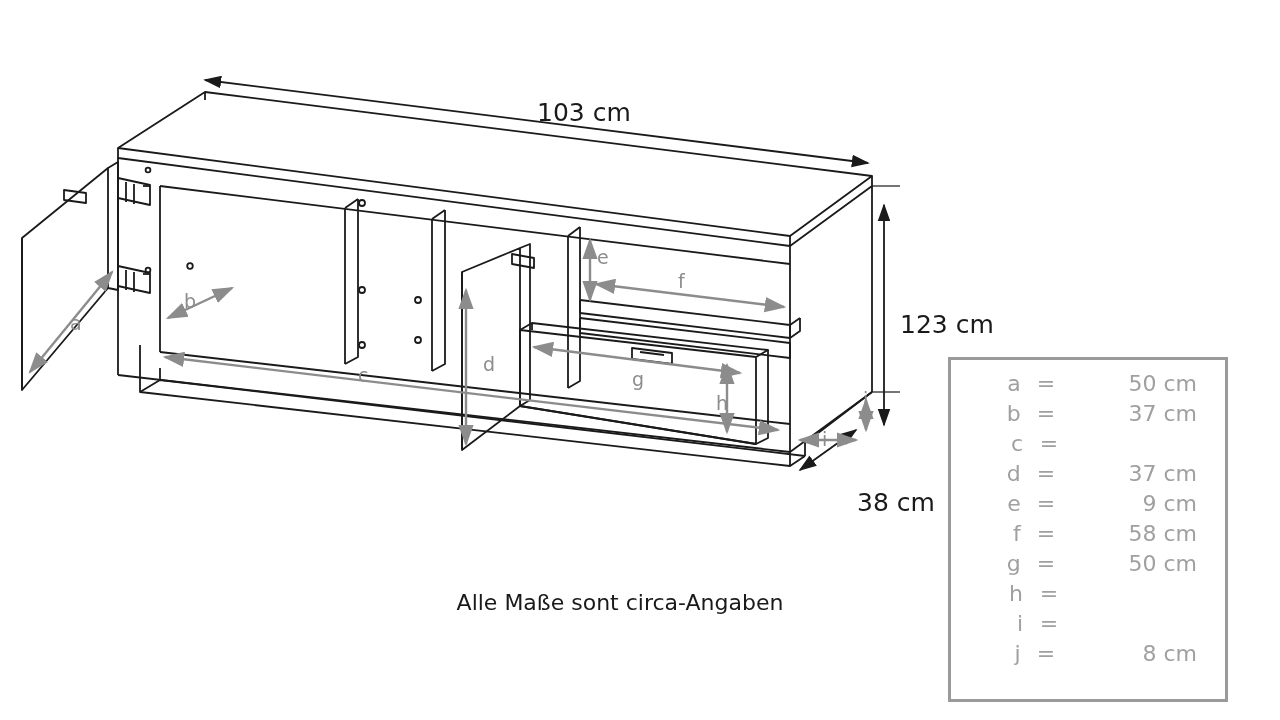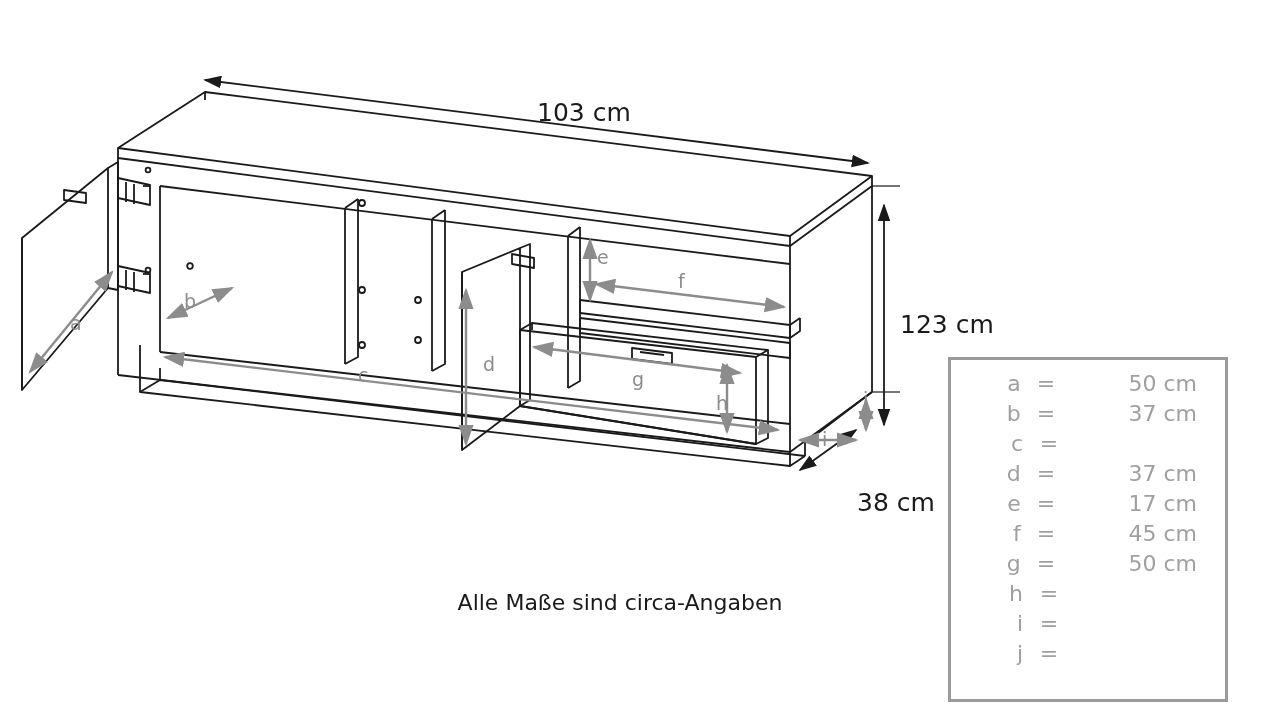--- a/index.html
+++ b/index.html
@@ -231,21 +231,21 @@
   <div class="letter-label" style="left:358px; top:364px;">c</div>
   <div class="letter-label" style="left:483px; top:353px;">d</div>
   <div class="letter-label" style="left:597px; top:246px;">e</div>
   <div class="letter-label" style="left:678px; top:270px;">f</div>
   <div class="letter-label" style="left:632px; top:368px;">g</div>
   <div class="letter-label" style="left:716px; top:392px;">h</div>
   <div class="letter-label" style="left:822px; top:428px;">i</div>
   <div class="letter-label" style="left:863px; top:388px;">j</div>
 
   <div id="notes">
-    <div>Alle Maße sind circa-Angaben</div>
+    <div>Alle Maße sont circa-Angaben</div>
   </div>
 
   <div id="legend">
     <div class="legend-row">
       <span class="legend-key">a</span>
       <span class="legend-eq">=</span>
       <span class="legend-val">50 cm</span>
     </div>
     <div class="legend-row">
       <span class="legend-key">b</span>
@@ -257,39 +257,40 @@
       <span class="legend-eq">=</span>
     </div>
     <div class="legend-row">
       <span class="legend-key">d</span>
       <span class="legend-eq">=</span>
       <span class="legend-val">37 cm</span>
     </div>
     <div class="legend-row">
       <span class="legend-key">e</span>
       <span class="legend-eq">=</span>
-      <span class="legend-val">17 cm</span>
+      <span class="legend-val">9 cm</span>
     </div>
     <div class="legend-row">
       <span class="legend-key">f</span>
       <span class="legend-eq">=</span>
-      <span class="legend-val">45 cm</span>
+      <span class="legend-val">58 cm</span>
     </div>
     <div class="legend-row">
       <span class="legend-key">g</span>
       <span class="legend-eq">=</span>
       <span class="legend-val">50 cm</span>
     </div>
     <div class="legend-row">
       <span class="legend-key">h</span>
       <span class="legend-eq">=</span>
     </div>
     <div class="legend-row">
       <span class="legend-key">i</span>
       <span class="legend-eq">=</span>
     </div>
     <div class="legend-row">
       <span class="legend-key">j</span>
       <span class="legend-eq">=</span>
+      <span class="legend-val">8 cm</span>
     </div>
   </div>
 
 </div>
 
 </body></html>

